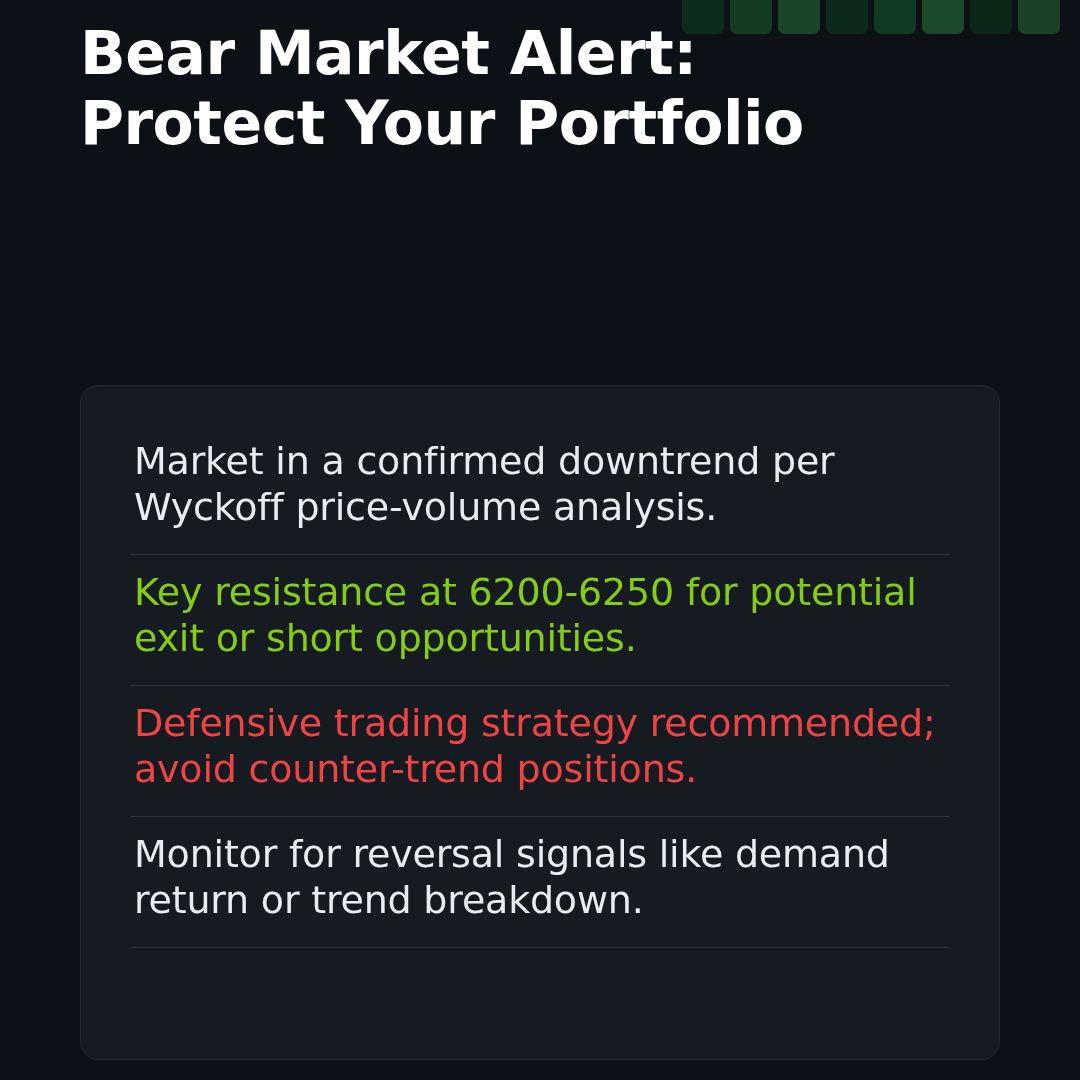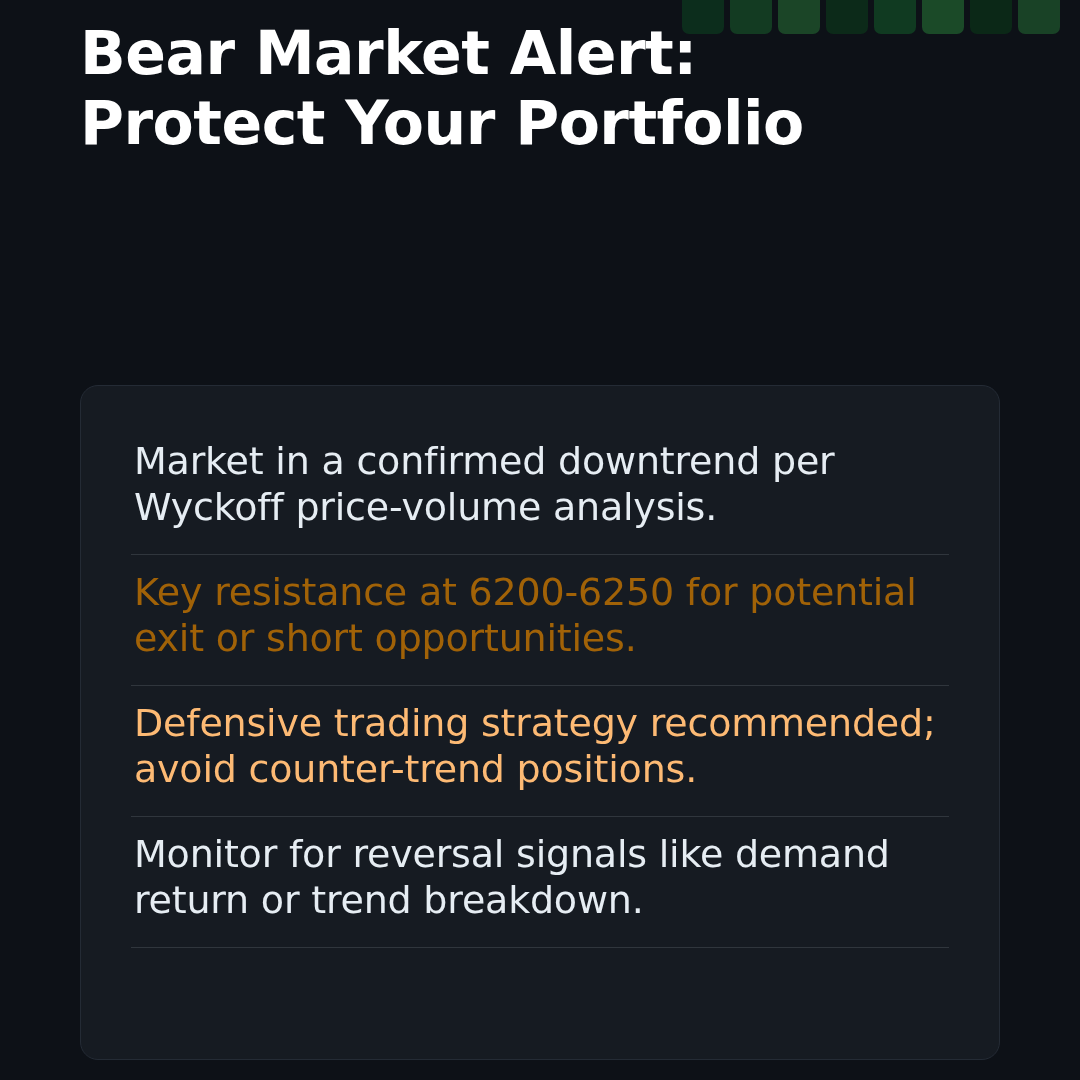--- a/index.html
+++ b/index.html
@@ -99,25 +99,25 @@
 
 <h1 id="headline" style="color: rgb(255, 255, 255);">Bear Market Alert: Protect Your Portfolio</h1>
 
 <section id="insight-card" style="background: rgb(22, 27, 34); border-color: rgb(36, 43, 53);">
   <div id="bullet-list">
       <div class="bullet-row">
         <p class="bullet-text" style="color: rgb(230, 237, 243);">Market in a confirmed downtrend per Wyckoff price-volume analysis.</p>
         <div class="bullet-divider" style="background: rgb(48, 54, 61);"></div>
       </div>
       <div class="bullet-row">
-        <p class="bullet-text" style="color: #a16207;">Key resistance at 6200-6250 for potential exit or short opportunities.</p>
+        <p class="bullet-text" style="color: #84cc16;">Key resistance at 6200-6250 for potential exit or short opportunities.</p>
         <div class="bullet-divider" style="background: rgb(48, 54, 61);"></div>
       </div>
       <div class="bullet-row">
-        <p class="bullet-text" style="color: #fdba74;">Defensive trading strategy recommended; avoid counter-trend positions.</p>
+        <p class="bullet-text" style="color: #ef4444;">Defensive trading strategy recommended; avoid counter-trend positions.</p>
         <div class="bullet-divider" style="background: rgb(48, 54, 61);"></div>
       </div>
       <div class="bullet-row">
         <p class="bullet-text" style="color: rgb(230, 237, 243);">Monitor for reversal signals like demand return or trend breakdown.</p>
         <div class="bullet-divider" style="background: rgb(48, 54, 61);"></div>
       </div>
     </div>
 </section>
 
 </body></html>

